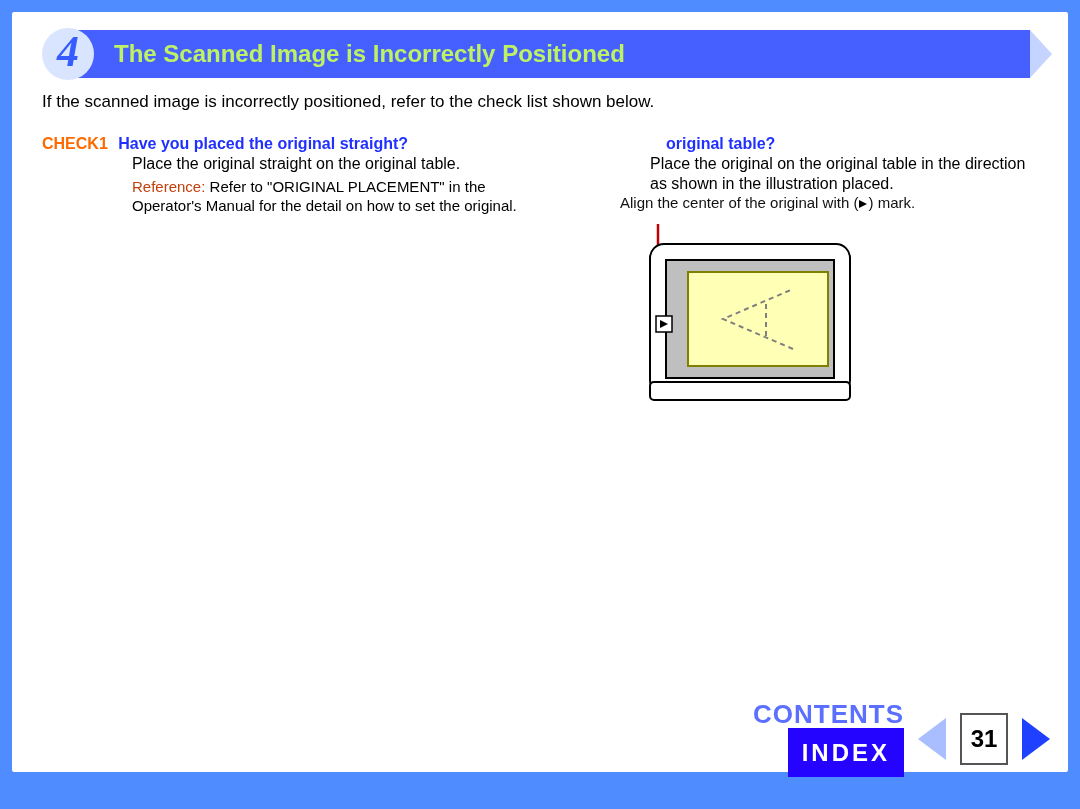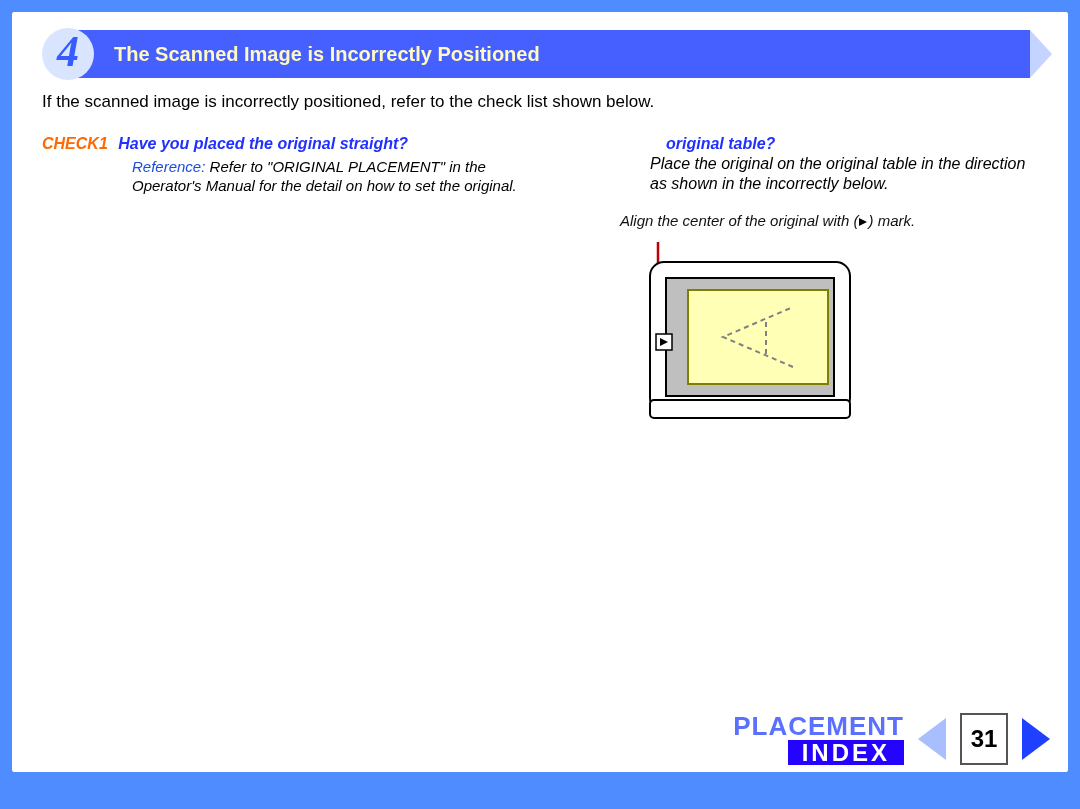--- a/index.html
+++ b/index.html
@@ -4,36 +4,36 @@
   <style>
     * { box-sizing: border-box; margin: 0; padding: 0; }
     html, body { width: 1080px; height: 809px; font-family: Arial, Helvetica, sans-serif; background: #fff; overflow: hidden; }
     .frame { width: 1080px; height: 809px; background: #4e8cff; padding: 12px 12px 0 12px; position: relative; }
     .page { width: 100%; height: 760px; background: #fff; border-radius: 2px; position: relative; }
     .header-wrap { position: absolute; left: 0; right: 0; top: 18px; height: 48px; }
     .header-arrow { position: absolute; right: 0; top: 0; width: 38px; height: 48px; }
     .num-circ { position: absolute; left: 30px; top: -2px; width: 52px; height: 52px; border-radius: 50%; background: #d9e5ff; z-index: 2; display: flex; align-items: center; justify-content: center; }
     .num-circ .n { font-family: Georgia, 'Times New Roman', serif; font-style: italic; font-weight: bold; font-size: 44px; color: #365cff; line-height: 1; margin-top: -4px; }
     .title-bar { position: absolute; left: 60px; right: 38px; top: 0; height: 48px; background: #4560ff; display: flex; align-items: center; padding-left: 42px; }
-    .title-bar .t { color: #fef9c3; font-size: 20px; font-weight: bold; }
+    .title-bar .t { color: #bef264; font-size: 24px; font-weight: bold; }
     .intro { position: absolute; left: 30px; top: 80px; right: 40px; font-size: 17px; color: #000; }
-    .cols { position: absolute; left: 30px; right: 30px; top: 122px; display: flex; gap: 40px; font-style: italic; }
+    .cols { position: absolute; left: 30px; right: 30px; top: 122px; display: flex; gap: 40px; }
     .col { flex: 1; font-size: 16px; line-height: 1.25; }
     .check-row .cklabel { color: #ff6a00; font-weight: bold; display: inline; }
     .check-row .ckq { color: #2030ff; font-weight: bold; display: inline; margin-left: 6px; }
     .ckq-extra { color: #2030ff; font-weight: bold; margin-left: 106px; }
     .ans { margin-left: 90px; color: #000; }
     .ref { margin-left: 90px; margin-top: 4px; color: #000; font-size: 15px; }
-    .ref .rl { color: #1d4ed8; }
-    .caption { margin-left: 60px; margin-top: 18px; font-size: 15px; color: #111; }
+    .ref .rl { color: #c2410c; }
+    .caption { margin-left: 60px; font-size: 15px; color: #111; }
     .scanner-wrap { margin-left: 60px; margin-top: 10px; }
     .nav { position: absolute; right: 18px; bottom: 8px; height: 50px; display: flex; align-items: center; gap: 14px; }
     .nav-text-box { text-align: right; line-height: 1.05; }
     .nav-contents { color: #5c70ff; font-size: 26px; font-weight: bold; letter-spacing: 1px; }
-    .nav-index { display: inline-block; background: #2404ff; color: #fff; font-size: 24px; font-weight: bold; padding: 0 14px; letter-spacing: 3px; }
+    .nav-index { display: inline-block; background: #2404ff; color: #fff; font-size: 24px; font-weight: bold; padding: 12px 14px; letter-spacing: 3px; }
     .pg-num-box { width: 48px; height: 52px; border: 2px solid #555; background: #fff; display: flex; align-items: center; justify-content: center; font-size: 24px; font-weight: bold; }
     .triangle-btn { display: flex; align-items: center; }
   </style>
 </head>
 <body>
 
 <div class="frame">
   <div class="page">
 
     <div class="header-wrap">
@@ -52,29 +52,30 @@
 
     <div class="intro">If the scanned image is incorrectly positioned, refer to the check list shown below.</div>
 
     <div class="cols">
 
       <div class="col">
         <div class="check-row">
           <span class="cklabel">CHECK1</span>
           <span class="ckq">Have you placed the original straight?</span>
         </div>
+        <div class="ans">Place the original straight on the original table.</div>
         <div class="ref">
           <span class="rl">Reference:</span>
           <span>Refer to "ORIGINAL PLACEMENT" in the Operator's Manual for the detail on how to set the original.</span>
         </div>
       </div>
 
       <div class="col">
         <div class="ckq-extra">original table?</div>
-        <div class="ans">Place the original on the original table in the direction as shown in the incorrectly below.</div>
+        <div class="ans">Place the original on the original table in the direction as shown in the illustration placed.</div>
 
         <div class="caption">
           <span>Align the center of the original with (</span><span style="display:inline-block;vertical-align:-1px;"><svg width="10" height="10" viewBox="0 0 10 10">
                 <polygon points="1,1 9,5 1,9" fill="#000"></polygon>
               </svg></span><span>) mark.</span>
         </div>
 
         <div class="scanner-wrap">
           <svg width="250" height="200" viewBox="0 0 250 200">
 
@@ -96,21 +97,21 @@
               <line x1="-17" y1="8" x2="17" y2="8"></line>
             </g>
           </svg>
         </div>
       </div>
 
     </div>
 
     <div class="nav">
       <div class="nav-text-box">
-        <div class="nav-contents">PLACEMENT</div>
+        <div class="nav-contents">CONTENTS</div>
         <div><span class="nav-index">INDEX</span></div>
       </div>
       <div class="triangle-btn">
         <svg width="28" height="42" viewBox="0 0 28 42">
             <polygon points="28,0 0,21 28,42" fill="#a8beff"></polygon>
           </svg>
       </div>
       <div class="pg-num-box">
         <span>31</span>
       </div>

